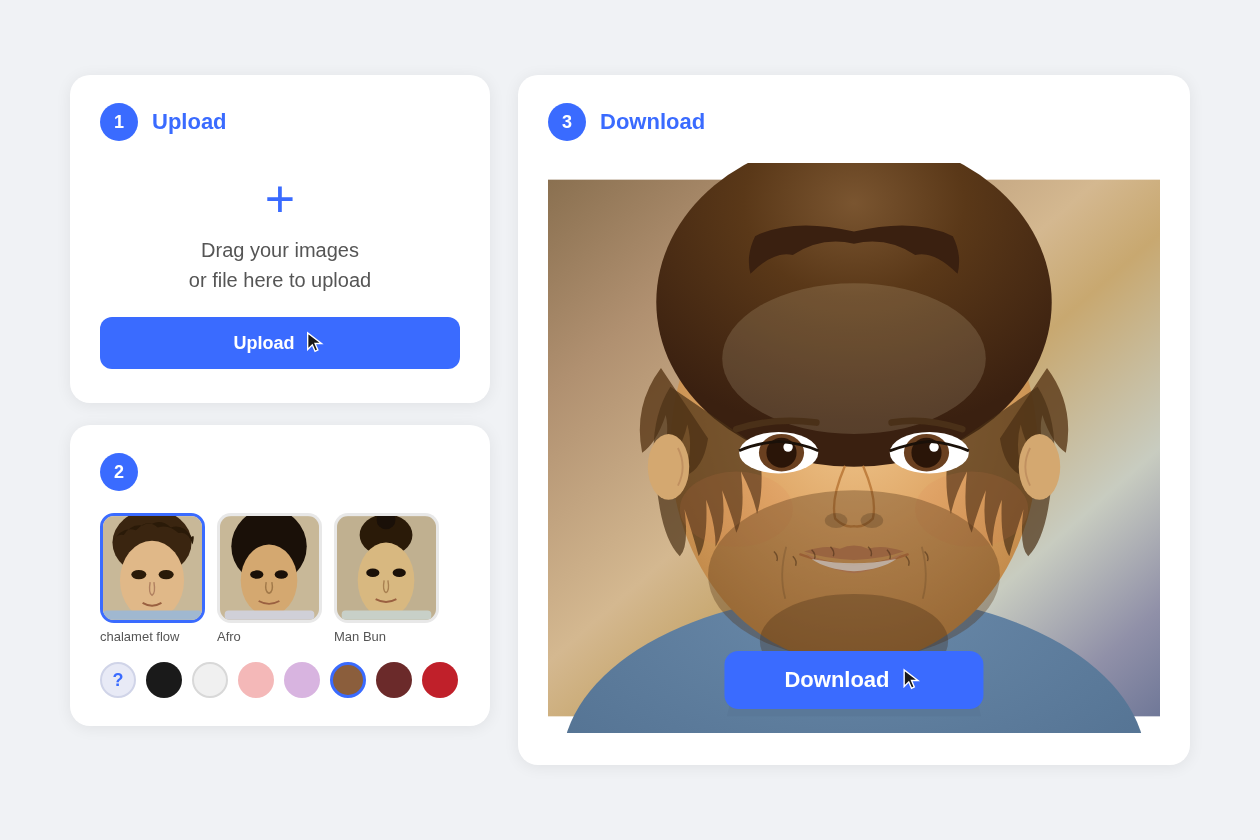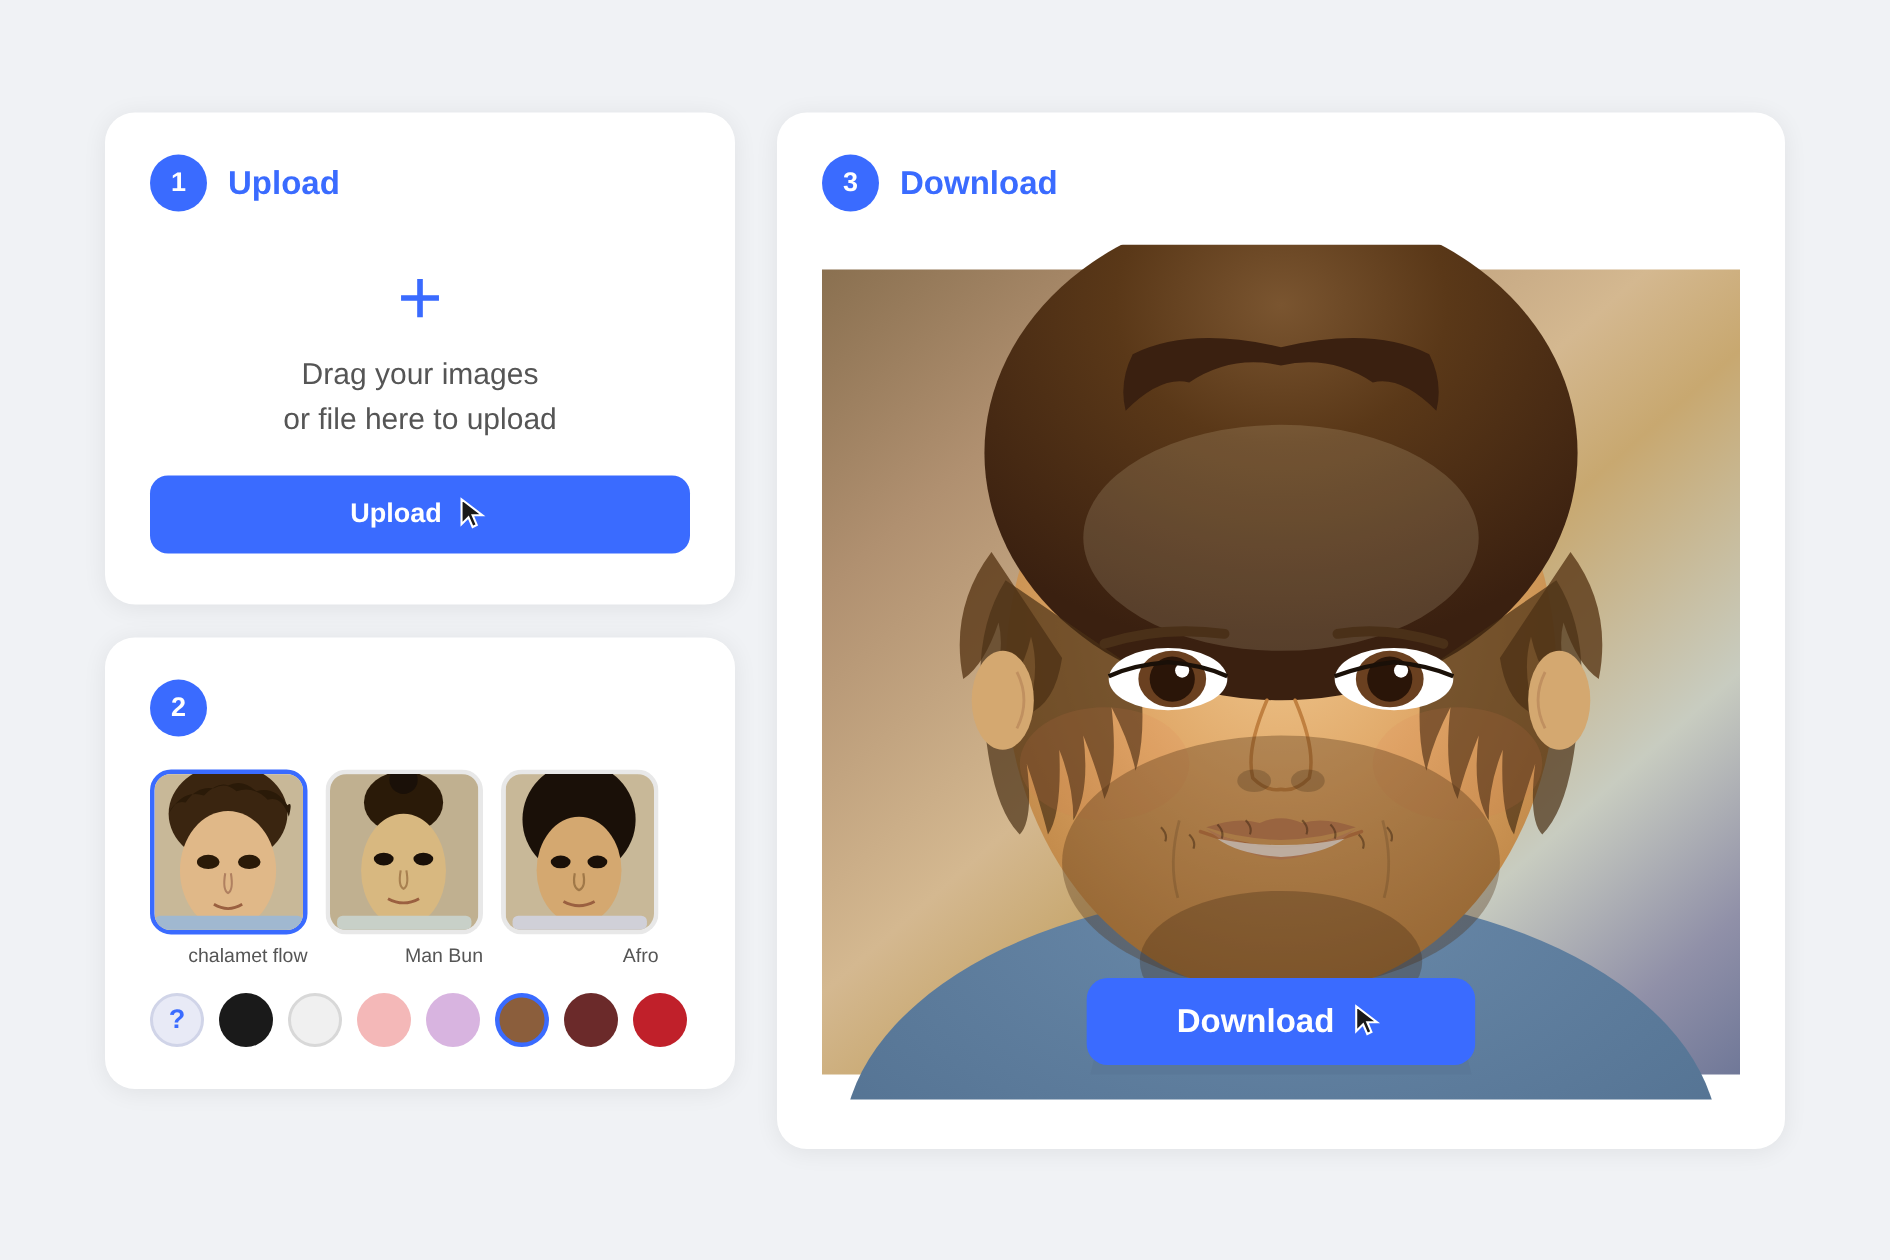--- a/index.html
+++ b/index.html
@@ -122,21 +122,21 @@
     
     .styles-grid {
       display: flex;
       gap: 12px;
       margin-bottom: 18px;
     }
 
     .style-item {
       display: flex;
       flex-direction: column;
-      align-items: flex-end;
+      align-items: flex-start;
       gap: 6px;
       cursor: pointer;
     }
 
     .style-thumb {
       width: 105px;
       height: 110px;
       border-radius: 14px;
       overflow: hidden;
       border: 3px solid transparent;
@@ -285,61 +285,61 @@
 
               <rect x="0" y="100" width="105" height="10" fill="#a0b8d0" rx="4"></rect>
             </svg>
           </div>
           <span class="style-label">chalamet flow</span>
         </div>
 
         <div class="style-item">
           <div class="style-thumb">
             <svg class="face-svg" viewBox="0 0 105 110" xmlns="http://www.w3.org/2000/svg">
+              <rect width="105" height="110" fill="#c8b898"></rect>
+
+              <circle cx="52" cy="32" r="40" fill="#1a1008"></circle>
+
+              <ellipse cx="52" cy="68" rx="30" ry="38" fill="#d4a870"></ellipse>
+
+              <ellipse cx="39" cy="62" rx="7" ry="4.5" fill="#1a1008"></ellipse>
+              <ellipse cx="65" cy="62" rx="7" ry="4.5" fill="#1a1008"></ellipse>
+
+              <path d="M49 70 Q47 80 52 82 Q57 80 55 70" stroke="#a07848" stroke-width="1.5" fill="none"></path>
+
+              <path d="M41 90 Q52 96 63 90" stroke="#9a6040" stroke-width="2" fill="none"></path>
+
+              <rect x="5" y="100" width="95" height="10" fill="#d0d0d8" rx="4"></rect>
+            </svg>
+          </div>
+          <span class="style-label">Afro</span>
+        </div>
+
+        <div class="style-item">
+          <div class="style-thumb">
+            <svg class="face-svg" viewBox="0 0 105 110" xmlns="http://www.w3.org/2000/svg">
               <rect width="105" height="110" fill="#c0b090"></rect>
 
               <ellipse cx="52" cy="20" rx="28" ry="22" fill="#2a1a08"></ellipse>
 
               <circle cx="52" cy="4" r="10" fill="#1a1008"></circle>
 
               <ellipse cx="52" cy="68" rx="30" ry="40" fill="#d8b880"></ellipse>
 
               <ellipse cx="38" cy="60" rx="7" ry="4.5" fill="#1a1008"></ellipse>
               <ellipse cx="66" cy="60" rx="7" ry="4.5" fill="#1a1008"></ellipse>
 
               <path d="M50 68 Q48 79 52 81 Q56 79 54 68" stroke="#a88050" stroke-width="1.5" fill="none"></path>
 
               <path d="M41 88 Q52 94 63 88" stroke="#9a6040" stroke-width="2" fill="none"></path>
 
               <rect x="5" y="100" width="95" height="10" fill="#c8d0c8" rx="4"></rect>
             </svg>
           </div>
           <span class="style-label">Man Bun</span>
-        </div>
-
-        <div class="style-item">
-          <div class="style-thumb">
-            <svg class="face-svg" viewBox="0 0 105 110" xmlns="http://www.w3.org/2000/svg">
-              <rect width="105" height="110" fill="#c8b898"></rect>
-
-              <circle cx="52" cy="32" r="40" fill="#1a1008"></circle>
-
-              <ellipse cx="52" cy="68" rx="30" ry="38" fill="#d4a870"></ellipse>
-
-              <ellipse cx="39" cy="62" rx="7" ry="4.5" fill="#1a1008"></ellipse>
-              <ellipse cx="65" cy="62" rx="7" ry="4.5" fill="#1a1008"></ellipse>
-
-              <path d="M49 70 Q47 80 52 82 Q57 80 55 70" stroke="#a07848" stroke-width="1.5" fill="none"></path>
-
-              <path d="M41 90 Q52 96 63 90" stroke="#9a6040" stroke-width="2" fill="none"></path>
-
-              <rect x="5" y="100" width="95" height="10" fill="#d0d0d8" rx="4"></rect>
-            </svg>
-          </div>
-          <span class="style-label">Afro</span>
         </div>
       </div>
 
       <div class="color-swatches">
         <div class="swatch swatch-question">?</div>
         <div class="swatch" style="background:#1a1a1a;"></div>
         <div class="swatch" style="background:#f0f0f0; border:2px solid #d8d8d8;"></div>
         <div class="swatch" style="background:#f4b8b8;"></div>
         <div class="swatch" style="background:#d8b4e0;"></div>
         <div class="swatch selected" style="background:#8b5e3c;"></div>

